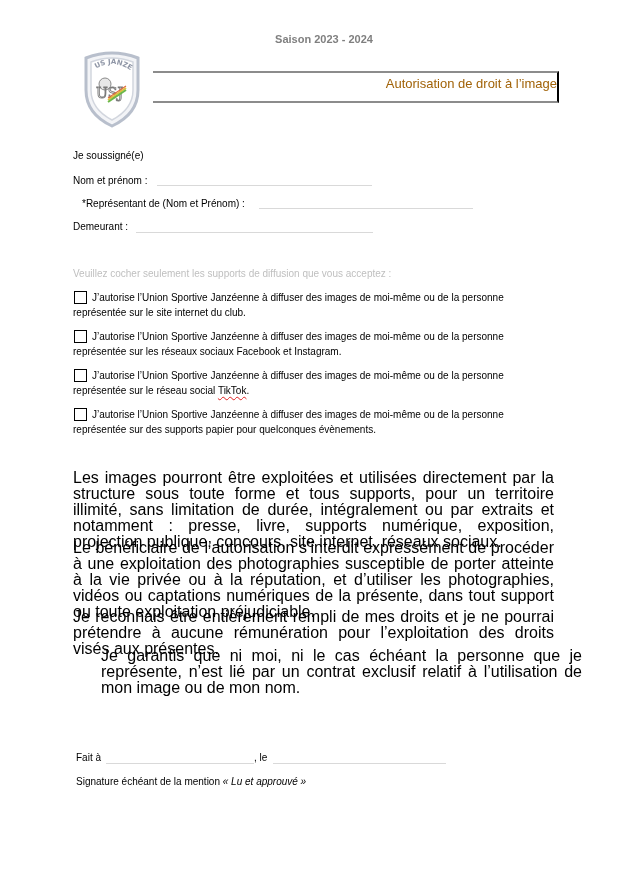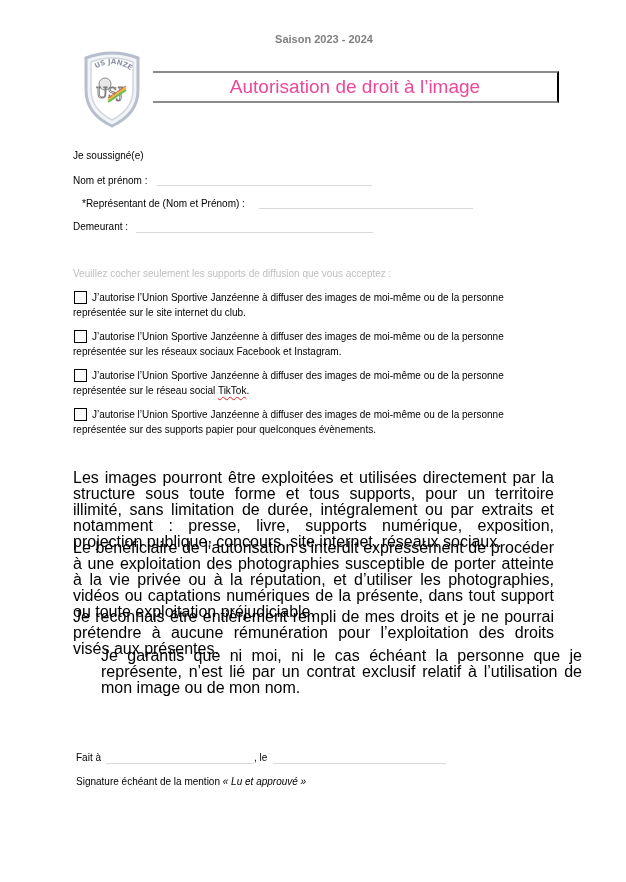--- a/index.html
+++ b/index.html
@@ -13,22 +13,22 @@
       left: 0; width: 648px; top: 33px; text-align: center;
       font-size: 11px; font-weight: bold; color: #7f7f7f;
     }
     .logo { left: 80px; top: 48px; width: 64px; height: 80px; }
     .title-box {
       left: 153px; top: 71px; width: 404px; height: 28px;
       border-top: 2px solid #8c8c8c; border-bottom: 2px solid #8c8c8c;
       border-right: 2px solid #000; box-sizing: content-box;
     }
     .title-text {
-      position: absolute; left: 0; right: 0; top: 3px; text-align: center;
-      font-size: 19px; color: #ec4899;
+      position: absolute; left: 0; right: 0; top: 3px; text-align: right;
+      font-size: 13px; color: #a16207;
     }
     .t { font-size: 10px; line-height: 16px; white-space: nowrap; }
     .line { border-bottom: 1px solid #d9d9d9; height: 0; }
     .grey { color: #bfbfbf; }
     .cb {
       width: 11px; height: 11px; border: 1px solid #000; background: #fff;
     }
     .para {
       left: 73px; width: 481px; font-size: 16px; line-height: 16px;
       text-align: justify; text-align-last: left;

